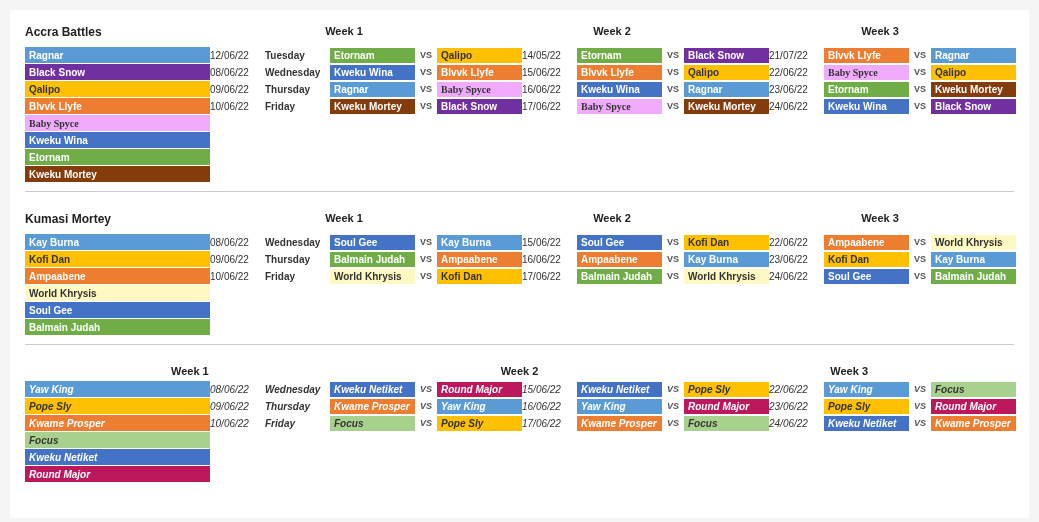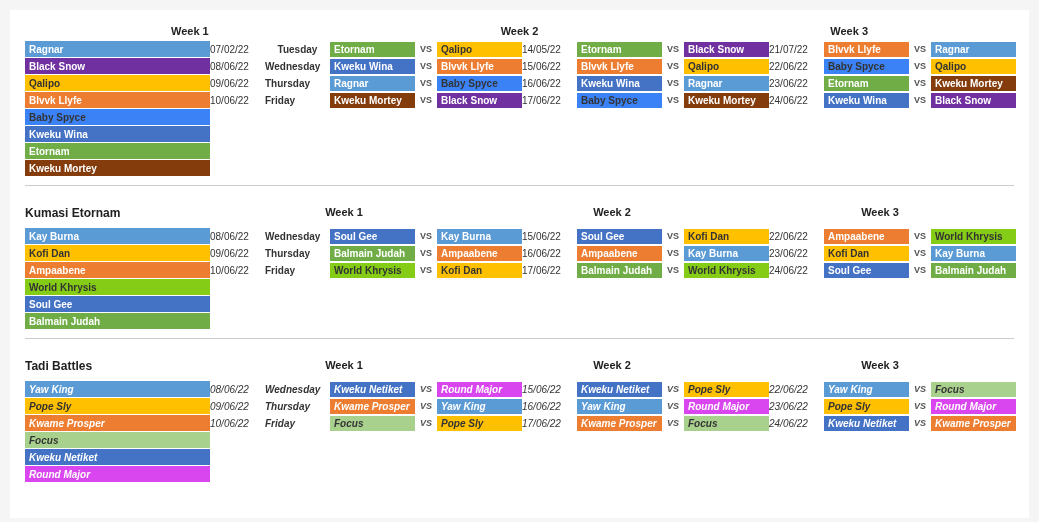--- a/index.html
+++ b/index.html
@@ -32,71 +32,72 @@
       align-items: center;
       padding-left: 4px;
       font-size: 10px;
       font-weight: bold;
     }
     
     .c-ragnar { background-color: #5b9bd5; color: white; }
     .c-black-snow { background-color: #7030a0; color: white; }
     .c-qalipo { background-color: #ffc000; color: #333; }
     .c-blvvk-llyfe { background-color: #ed7d31; color: white; }
-    .c-baby-spyce { background-color: #3b82f6; color: #333; }
+    .c-baby-spyce { background-color: #f0abfc; color: #333; font-family: Liberation Serif, serif; }
     .c-kweku-wina { background-color: #4472c4; color: white; }
     .c-etornam { background-color: #70ad47; color: white; }
     .c-kweku-mortey { background-color: #843c0c; color: white; }
 
     .c-kay-burna { background-color: #5b9bd5; color: white; }
     .c-kofi-dan { background-color: #ffc000; color: #333; }
     .c-ampaabene { background-color: #ed7d31; color: white; }
-    .c-world-khrysis { background-color: #84cc16; color: #333; }
+    .c-world-khrysis { background-color: #fef9c3; color: #333; }
     .c-soul-gee { background-color: #4472c4; color: white; }
     .c-balmain-judah { background-color: #70ad47; color: white; }
 
     .c-yaw-king { background-color: #5b9bd5; color: white; }
     .c-pope-sly { background-color: #ffc000; color: #333; }
     .c-kwame-prosper { background-color: #ed7d31; color: white; }
     .c-focus { background-color: #a9d18e; color: #333; }
     .c-kweku-netiket { background-color: #4472c4; color: white; }
-    .c-round-major { background-color: #d946ef; color: white; text-align: center; }
+    .c-round-major { background-color: #be185d; color: white; text-align: center; }
     hr.divider {
       border: none;
       border-top: 1px solid #ccc;
       margin: 8px 0;
     }
   </style>
 </head>
 <body>
 
 <div class="page-container">
 <div class="section">
       <div style="display: flex; margin-bottom: 4px;">
+        <div class="section-title" style="font-weight: bold; font-size: 12px;">Accra Battles</div>
         <div style="display: flex; flex: 1 1 0%;">
           <div style="flex: 1 1 0%; text-align: center; font-weight: bold; font-size: 11px;">Week 1</div>
           <div style="flex: 1 1 0%; text-align: center; font-weight: bold; font-size: 11px;">Week 2</div>
           <div style="flex: 1 1 0%; text-align: center; font-weight: bold; font-size: 11px;">Week 3</div>
         </div>
       </div>
       <div style="display: flex;">
         <div style="width: 185px; min-width: 185px;">
           <div class="player-box c-ragnar">Ragnar</div>
           <div class="player-box c-black-snow">Black Snow</div>
           <div class="player-box c-qalipo">Qalipo</div>
           <div class="player-box c-blvvk-llyfe">Blvvk Llyfe</div>
           <div class="player-box c-baby-spyce">Baby Spyce</div>
           <div class="player-box c-kweku-wina">Kweku Wina</div>
           <div class="player-box c-etornam">Etornam</div>
           <div class="player-box c-kweku-mortey">Kweku Mortey</div>
         </div>
         <div style="flex: 1 1 0%;">
           <div style="display: flex; align-items: center; height: 16px; margin-bottom: 1px; font-size: 10px;">
-            <span style="width: 55px; min-width: 55px; color: rgb(51, 51, 51);">07/02/22</span>
-            <span style="width: 65px; min-width: 65px; font-weight: bold; color: rgb(51, 51, 51); text-align: center;">Tuesday</span>
+            <span style="width: 55px; min-width: 55px; color: rgb(51, 51, 51);">12/06/22</span>
+            <span style="width: 65px; min-width: 65px; font-weight: bold; color: rgb(51, 51, 51);">Tuesday</span>
             <span class="c-etornam" style="display: inline-flex; align-items: center; padding-left: 4px; height: 15px; min-width: 85px; width: 85px; font-weight: bold; font-size: 10px;">Etornam</span>
             <span style="width: 22px; text-align: center; font-weight: bold; font-size: 9px; color: rgb(85, 85, 85);">VS</span>
             <span class="c-qalipo" style="display: inline-flex; align-items: center; padding-left: 4px; height: 15px; min-width: 85px; width: 85px; font-weight: bold; font-size: 10px;">Qalipo</span>
           </div>
           <div style="display: flex; align-items: center; height: 16px; margin-bottom: 1px; font-size: 10px;">
             <span style="width: 55px; min-width: 55px; color: rgb(51, 51, 51);">08/06/22</span>
             <span style="width: 65px; min-width: 65px; font-weight: bold; color: rgb(51, 51, 51);">Wednesday</span>
             <span class="c-kweku-wina" style="display: inline-flex; align-items: center; padding-left: 4px; height: 15px; min-width: 85px; width: 85px; font-weight: bold; font-size: 10px;">Kweku Wina</span>
             <span style="width: 22px; text-align: center; font-weight: bold; font-size: 9px; color: rgb(85, 85, 85);">VS</span>
             <span class="c-blvvk-llyfe" style="display: inline-flex; align-items: center; padding-left: 4px; height: 15px; min-width: 85px; width: 85px; font-weight: bold; font-size: 10px;">Blvvk Llyfe</span>
@@ -166,21 +167,21 @@
             <span class="c-kweku-wina" style="display: inline-flex; align-items: center; padding-left: 4px; height: 15px; min-width: 85px; width: 85px; font-weight: bold; font-size: 10px;">Kweku Wina</span>
             <span style="width: 22px; text-align: center; font-weight: bold; font-size: 9px; color: rgb(85, 85, 85);">VS</span>
             <span class="c-black-snow" style="display: inline-flex; align-items: center; padding-left: 4px; height: 15px; min-width: 85px; width: 85px; font-weight: bold; font-size: 10px;">Black Snow</span>
           </div>
         </div>
       </div>
       <hr class="divider">
     </div>
     <div class="section">
       <div style="display: flex; margin-bottom: 4px;">
-        <div class="section-title" style="font-weight: bold; font-size: 12px;">Kumasi Etornam</div>
+        <div class="section-title" style="font-weight: bold; font-size: 12px;">Kumasi Mortey</div>
         <div style="display: flex; flex: 1 1 0%;">
           <div style="flex: 1 1 0%; text-align: center; font-weight: bold; font-size: 11px;">Week 1</div>
           <div style="flex: 1 1 0%; text-align: center; font-weight: bold; font-size: 11px;">Week 2</div>
           <div style="flex: 1 1 0%; text-align: center; font-weight: bold; font-size: 11px;">Week 3</div>
         </div>
       </div>
       <div style="display: flex;">
         <div style="width: 185px; min-width: 185px;">
           <div class="player-box c-kay-burna">Kay Burna</div>
           <div class="player-box c-kofi-dan">Kofi Dan</div>
@@ -250,21 +251,20 @@
             <span class="c-soul-gee" style="display: inline-flex; align-items: center; padding-left: 4px; height: 15px; min-width: 85px; width: 85px; font-weight: bold; font-size: 10px;">Soul Gee</span>
             <span style="width: 22px; text-align: center; font-weight: bold; font-size: 9px; color: rgb(85, 85, 85);">VS</span>
             <span class="c-balmain-judah" style="display: inline-flex; align-items: center; padding-left: 4px; height: 15px; min-width: 85px; width: 85px; font-weight: bold; font-size: 10px;">Balmain Judah</span>
           </div>
         </div>
       </div>
       <hr class="divider">
     </div>
     <div class="section">
       <div style="display: flex; margin-bottom: 4px;">
-        <div class="section-title" style="font-weight: bold; font-size: 12px;">Tadi Battles</div>
         <div style="display: flex; flex: 1 1 0%;">
           <div style="flex: 1 1 0%; text-align: center; font-weight: bold; font-size: 11px;">Week 1</div>
           <div style="flex: 1 1 0%; text-align: center; font-weight: bold; font-size: 11px;">Week 2</div>
           <div style="flex: 1 1 0%; text-align: center; font-weight: bold; font-size: 11px;">Week 3</div>
         </div>
       </div>
       <div style="display: flex; font-style: italic;">
         <div style="width: 185px; min-width: 185px;">
           <div class="player-box c-yaw-king">Yaw King</div>
           <div class="player-box c-pope-sly">Pope Sly</div>

